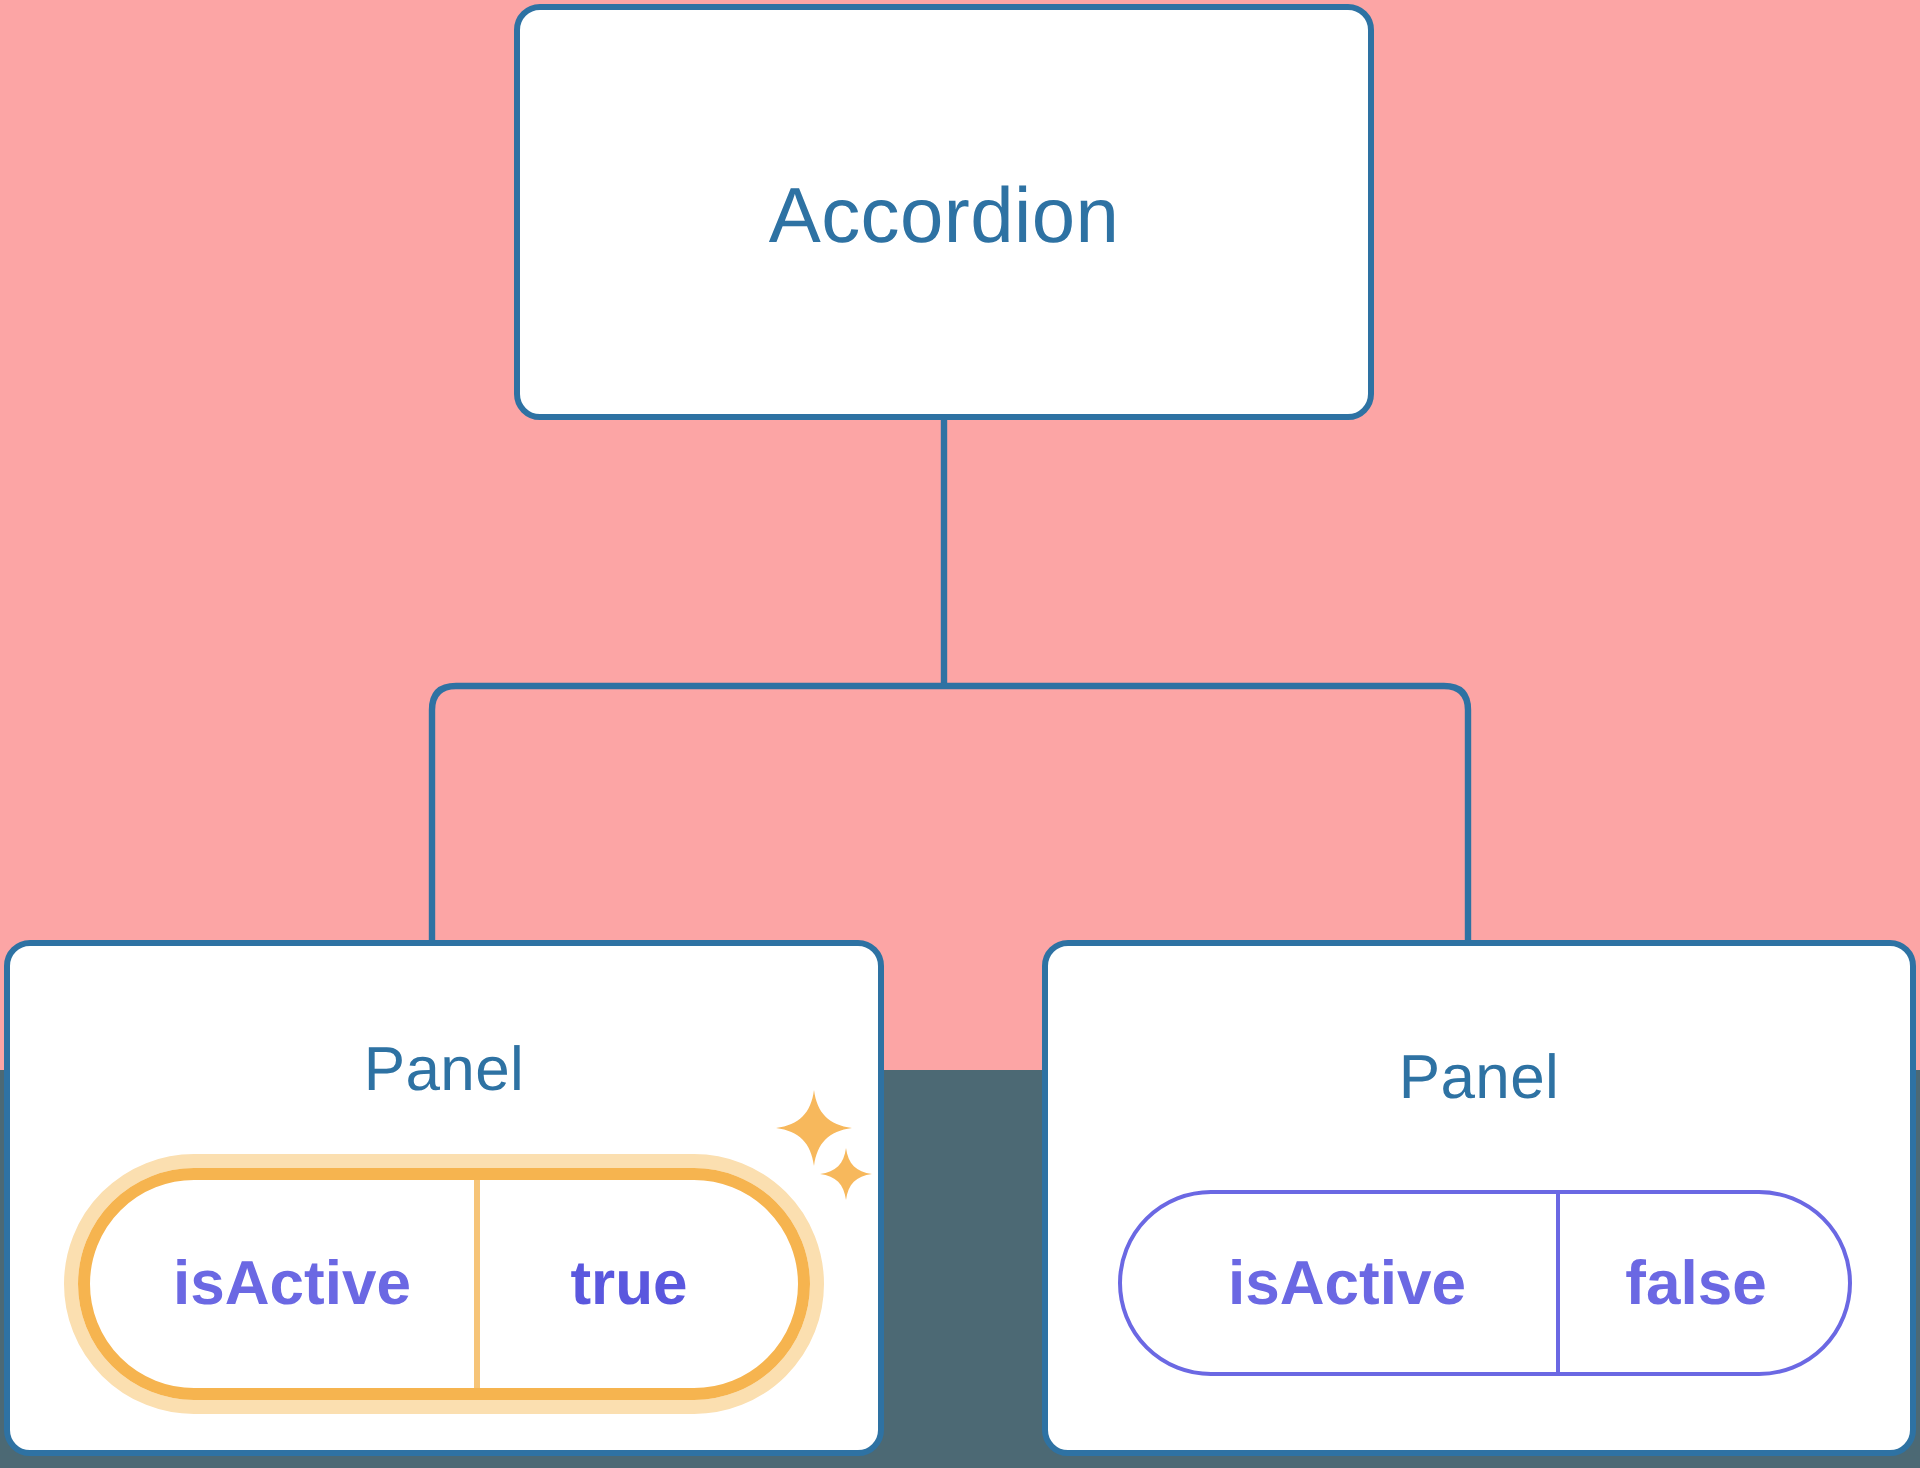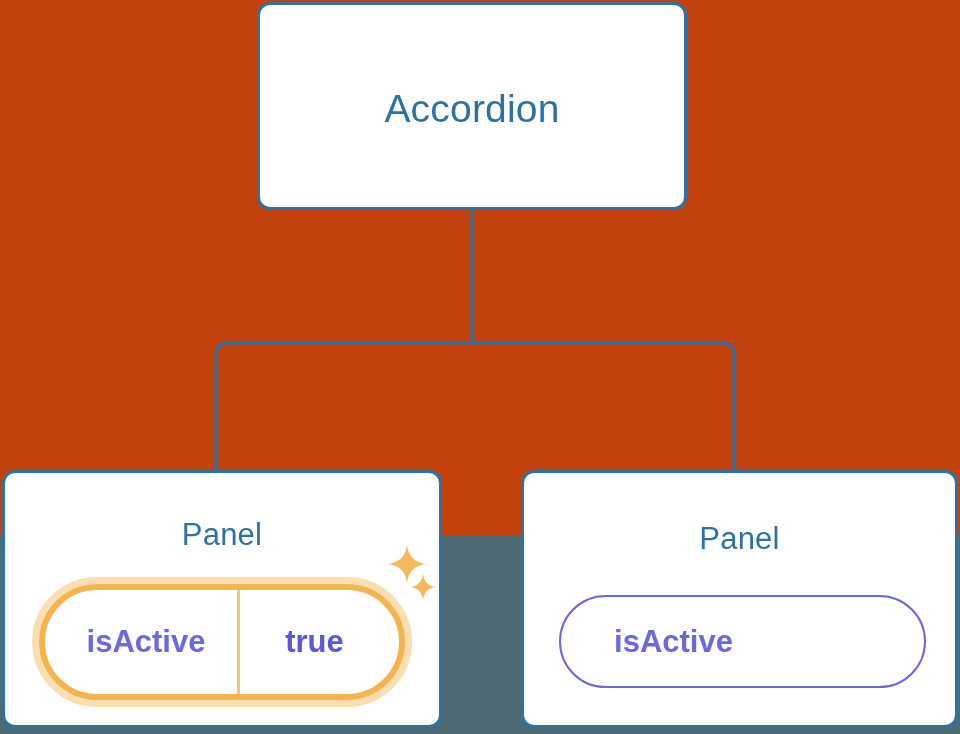--- a/index.html
+++ b/index.html
@@ -11,21 +11,21 @@
     height: 734px;
     overflow: hidden;
     font-family: "Liberation Sans", sans-serif;
     background: #4c6974;
   }
 
   #stage {
     position: relative;
     width: 960px;
     height: 535px;
-    background: #c2410c;
+    background: #fca5a5;
   }
 
   
   #connectors {
     position: absolute;
     left: 0;
     top: 0;
     width: 960px;
     height: 734px;
     pointer-events: none;
@@ -223,16 +223,17 @@
   </svg>
   <svg class="sparkle sparkle-small" viewBox="0 0 40 40">
     <path d="M20 0 C21.6 12.2 27.8 18.4 40 20 C27.8 21.6 21.6 27.8 20 40 C18.4 27.8 12.2 21.6 0 20 C12.2 18.4 18.4 12.2 20 0 Z" fill="#f7b85c"></path>
   </svg>
 
   <div class="node node-panel-right">
     <div class="node-title">Panel</div>
 
     <div class="pill pill-right">
       <div class="pill-cell pill-key">isActive</div>
+      <div class="pill-cell pill-val">false</div>
     </div>
   </div>
 
 </div>
 
 </body></html>

